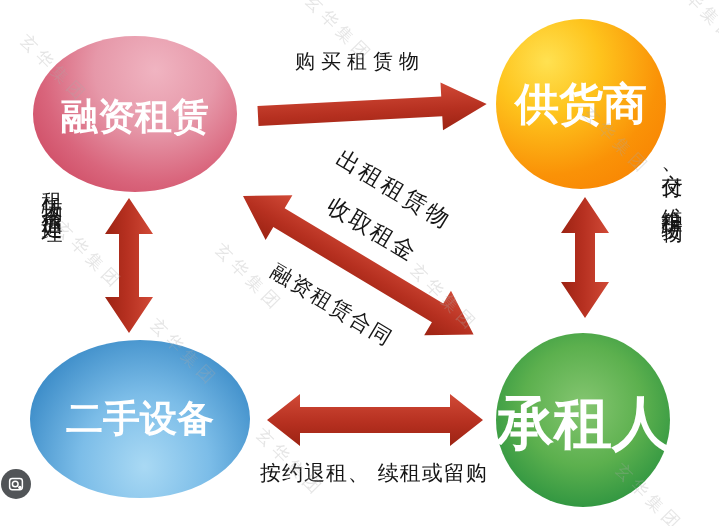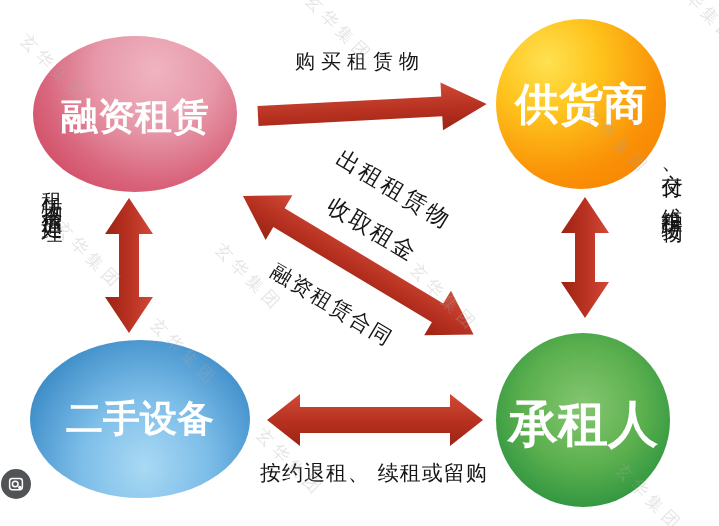--- a/index.html
+++ b/index.html
@@ -26,21 +26,21 @@
     font-size:44px;
   }
   #node-market {
     left:30px; top:340px; width:220px; height:158px;
     background:radial-gradient(ellipse at 52% 80%, #a9d9f4 0%, #7cbde8 40%, #3c8cc8 80%, #2172b2 100%);
     font-size:37px; line-height:50px;align-items:center;
   }
   #node-lessee {
     left:496px; top:333px; width:174px; height:174px;
     background:radial-gradient(circle at 50% 42%, #85c671 0%, #5cb04e 45%, #2d9440 80%, #1f8a35 100%);
-    font-size:50px; padding-top:8px; box-sizing:border-box;
+    font-size:58px; padding-top:8px; box-sizing:border-box;
   }
 
   
   #arrow-layer { position:absolute; left:0; top:0; z-index:2; }
 
   
   .lbl {
     position:absolute; color:#151515; z-index:4;
     font-family:"DejaVu Serif", serif; white-space:nowrap;
   }

